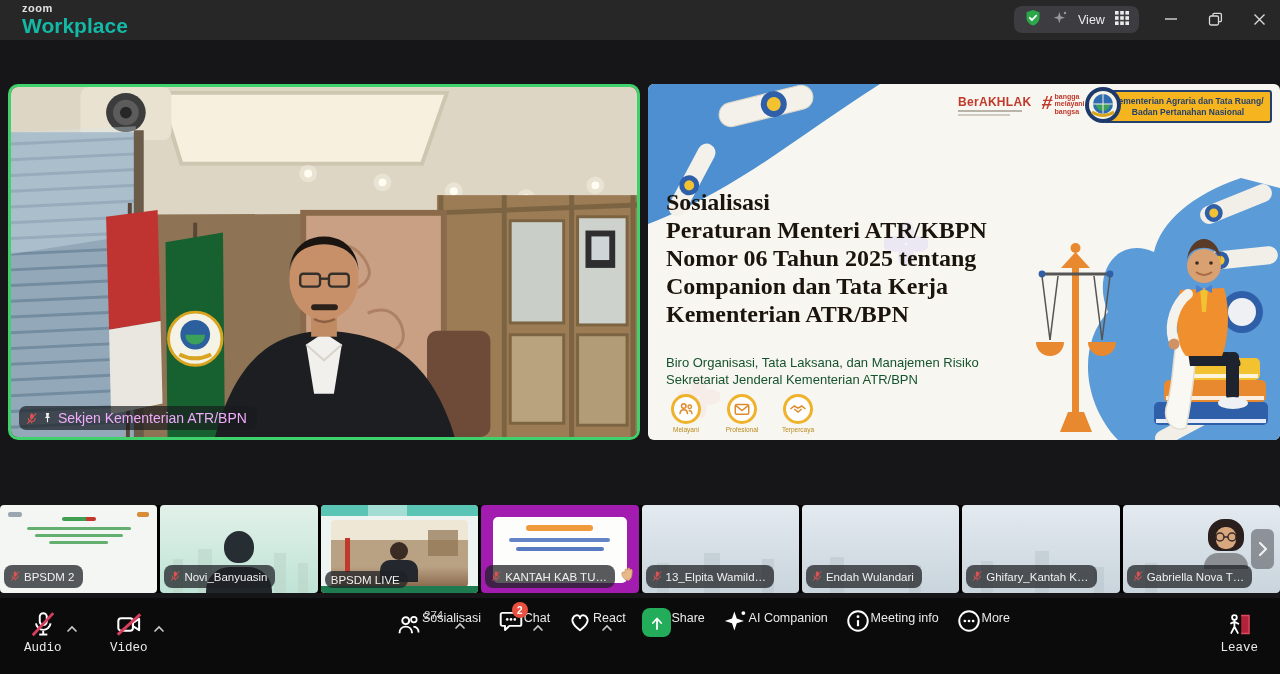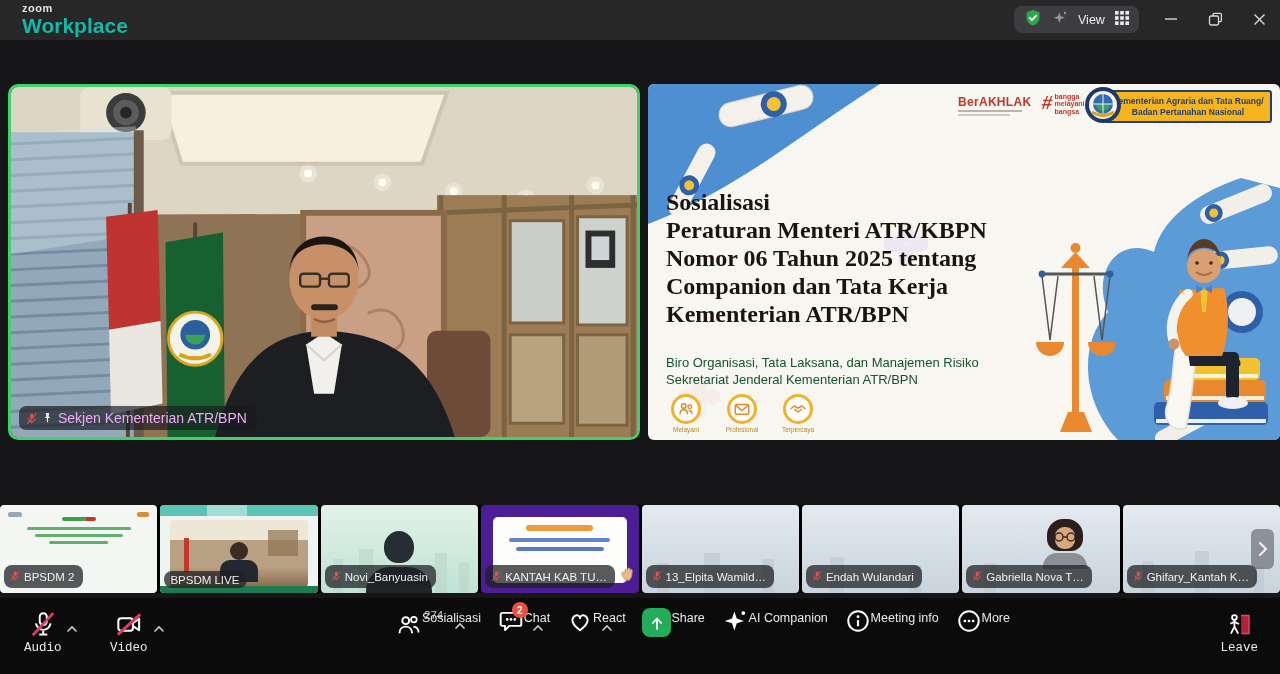--- a/index.html
+++ b/index.html
@@ -63,21 +63,21 @@
   .t-bpsdm2{background:#f4f6f3;}
   .t-line{position:absolute;left:50%;transform:translateX(-50%);height:3px;border-radius:2px;background:#3f9e4f;opacity:.8;}
   .t-live{background:#eef4f2;}
   .live-wave{position:absolute;top:0;left:0;right:0;height:11px;
              background:linear-gradient(90deg,#35b8a6 0 30%,#8fd8cc 30% 55%,#35b8a6 55% 100%);opacity:.8;}
   .live-photo{position:absolute;left:10px;right:10px;top:15px;bottom:6px;border-radius:4px;
               background:linear-gradient(180deg,#efe7d6 0 30%,#b9a183 30% 70%,#8a6a4e);overflow:hidden;}
   .t-novi{background:linear-gradient(180deg,#e2f1e9,#bfe3d6);}
   .sil-head{position:absolute;left:50%;top:26px;transform:translateX(-50%);width:30px;height:32px;border-radius:50% 50% 46% 46%;background:#272e33;}
   .sil-body{position:absolute;left:50%;bottom:0;transform:translateX(-50%);width:66px;height:26px;border-radius:24px 24px 0 0;background:#20262a;}
-  .t-kantah{background:#4c1d95;}
+  .t-kantah{background:#a21caf;}
   .k-card{position:absolute;left:12px;right:12px;top:12px;bottom:10px;background:#fdfdfb;border-radius:5px;}
   .k-squig{position:absolute;left:25%;top:8px;width:50%;height:6px;border-radius:3px;background:#f09a3e;}
   .k-l1{position:absolute;left:12%;top:21px;width:76%;height:4px;border-radius:2px;background:#4a6fbe;opacity:.85;}
   .k-l2{position:absolute;left:17%;top:30px;width:66%;height:4px;border-radius:2px;background:#3a63b8;opacity:.85;}
   .t-city{background:linear-gradient(180deg,#e3eaf0,#c9d4dc);}
   .sky{position:absolute;bottom:0;background:#b9c4cc;opacity:.55;}
   .av-hair{position:absolute;width:36px;height:32px;border-radius:16px 16px 12px 12px;background:#2a1f1d;}
   .av-face{position:absolute;width:20px;height:22px;border-radius:9px;background:#d8a77e;}
   .av-sh{position:absolute;width:44px;height:16px;border-radius:14px 14px 0 0;background:#8b8f94;}
   .next-btn{position:absolute;right:6px;top:24px;width:23px;height:40px;border-radius:6px;
@@ -454,52 +454,52 @@
         <span><svg width="10" height="12" viewBox="0 0 24 26">
               <rect x="9" y="2" width="7" height="12" rx="3.5" fill="#e05252"></rect>
               <path d="M5,12 a7.5,7.5 0 0 0 15,0" fill="none" stroke="#e05252" stroke-width="2.2"></path>
               <line x1="12.5" y1="20" x2="12.5" y2="24" stroke="#e05252" stroke-width="2.2"></line>
               <line x1="3" y1="24" x2="22" y2="2" stroke="#e05252" stroke-width="2.4"></line>
             </svg></span>
         <span class="ft">BPSDM 2</span>
       </div>
     </div>
 
-    <div class="ftile t-live">
-      <div class="live-wave"></div>
-      <div class="live-photo">
-        <div style="position:absolute;left:14px;top:18px;width:5px;height:34px;background:#c0392b;"></div>
-        <div style="position:absolute;left:50%;top:22px;transform:translateX(-50%);width:18px;height:18px;border-radius:50%;background:#3a2c22;"></div>
-        <div style="position:absolute;left:50%;top:40px;transform:translateX(-50%);width:38px;height:22px;border-radius:10px 10px 0 0;background:#24282e;"></div>
-        <div style="position:absolute;right:10px;top:10px;width:30px;height:26px;background:#8f7351;opacity:.7;"></div>
-      </div>
-      <div style="position:absolute;left:0;right:0;bottom:0;height:7px;background:#1e7b4f;"></div>
-      <div class="flabel">
-        <span class="ft">BPSDM LIVE</span>
-      </div>
-    </div>
-
     <div class="ftile t-novi">
       <div class="sky" style="left:8%;width:10px;height:34px;background:#bcd3c6;"></div>
       <div class="sky" style="left:24%;width:14px;height:44px;background:#bcd3c6;"></div>
       <div class="sky" style="right:20%;width:12px;height:40px;background:#bcd3c6;"></div>
       <div class="sky" style="right:6%;width:10px;height:30px;background:#bcd3c6;"></div>
       <div class="sil-head"></div>
       <div class="sil-body"></div>
       <div class="flabel">
         <span><svg width="10" height="12" viewBox="0 0 24 26">
               <rect x="9" y="2" width="7" height="12" rx="3.5" fill="#e05252"></rect>
               <path d="M5,12 a7.5,7.5 0 0 0 15,0" fill="none" stroke="#e05252" stroke-width="2.2"></path>
               <line x1="12.5" y1="20" x2="12.5" y2="24" stroke="#e05252" stroke-width="2.2"></line>
               <line x1="3" y1="24" x2="22" y2="2" stroke="#e05252" stroke-width="2.4"></line>
             </svg></span>
         <span class="ft">Novi_Banyuasin</span>
       </div>
     </div>
 
+    <div class="ftile t-live">
+      <div class="live-wave"></div>
+      <div class="live-photo">
+        <div style="position:absolute;left:14px;top:18px;width:5px;height:34px;background:#c0392b;"></div>
+        <div style="position:absolute;left:50%;top:22px;transform:translateX(-50%);width:18px;height:18px;border-radius:50%;background:#3a2c22;"></div>
+        <div style="position:absolute;left:50%;top:40px;transform:translateX(-50%);width:38px;height:22px;border-radius:10px 10px 0 0;background:#24282e;"></div>
+        <div style="position:absolute;right:10px;top:10px;width:30px;height:26px;background:#8f7351;opacity:.7;"></div>
+      </div>
+      <div style="position:absolute;left:0;right:0;bottom:0;height:7px;background:#1e7b4f;"></div>
+      <div class="flabel">
+        <span class="ft">BPSDM LIVE</span>
+      </div>
+    </div>
+
     <div class="ftile t-kantah">
       <div class="k-card">
         <div class="k-squig"></div>
         <div class="k-l1"></div>
         <div class="k-l2"></div>
       </div>
       <svg style="position:absolute;right:2px;bottom:12px;" width="18" height="18" viewBox="0 0 24 24">
           <path d="M8,22 c-3,-3 -5,-7 -4,-9 1,-1.5 3,-1 3.5,0.5 L8,10 c-0.5,-2 2.5,-2.6 3,-0.6 L11.5,8 c0,-2 3,-2 3,0 l0.3,1.6 c0.5,-1.8 3,-1.4 2.8,0.6 l-0.3,4.8 c-0.2,3.5 -2,7 -4.3,8.2 Z" fill="#e8b98a" stroke="#c9915c" stroke-width="1"></path>
         </svg>
       <div class="flabel">
@@ -536,52 +536,52 @@
               <rect x="9" y="2" width="7" height="12" rx="3.5" fill="#e05252"></rect>
               <path d="M5,12 a7.5,7.5 0 0 0 15,0" fill="none" stroke="#e05252" stroke-width="2.2"></path>
               <line x1="12.5" y1="20" x2="12.5" y2="24" stroke="#e05252" stroke-width="2.2"></line>
               <line x1="3" y1="24" x2="22" y2="2" stroke="#e05252" stroke-width="2.4"></line>
             </svg></span>
         <span class="ft">Endah Wulandari</span>
       </div>
     </div>
 
     <div class="ftile t-city">
-      <div class="sky" style="left:14%;width:12px;height:30px;"></div>
-      <div class="av-hair" style="left:54%;top:14px;"></div>
-      <div class="av-face" style="left:54%;top:22px;margin-left:8px;"></div>
-      <svg style="position:absolute;left:calc(54% + 6px);top:27px;" width="24" height="10" viewBox="0 0 24 10">
-          <circle cx="6" cy="5" r="4" fill="none" stroke="#3a2a28" stroke-width="1.5"></circle>
-          <circle cx="18" cy="5" r="4" fill="none" stroke="#3a2a28" stroke-width="1.5"></circle>
-          <line x1="10" y1="5" x2="14" y2="5" stroke="#3a2a28" stroke-width="1.5"></line>
-        </svg>
-      <div class="av-sh" style="left:54%;top:48px;margin-left:-4px;"></div>
-      <div class="flabel">
-        <span><svg width="10" height="12" viewBox="0 0 24 26">
-              <rect x="9" y="2" width="7" height="12" rx="3.5" fill="#e05252"></rect>
-              <path d="M5,12 a7.5,7.5 0 0 0 15,0" fill="none" stroke="#e05252" stroke-width="2.2"></path>
-              <line x1="12.5" y1="20" x2="12.5" y2="24" stroke="#e05252" stroke-width="2.2"></line>
-              <line x1="3" y1="24" x2="22" y2="2" stroke="#e05252" stroke-width="2.4"></line>
-            </svg></span>
-        <span class="ft">Gabriella Nova T…</span>
-      </div>
-    </div>
-
-    <div class="ftile t-city">
       <div class="sky" style="left:12%;width:12px;height:32px;"></div>
       <div class="sky" style="left:46%;width:14px;height:42px;"></div>
       <div class="sky" style="right:10%;width:10px;height:26px;"></div>
       <div class="flabel">
         <span><svg width="10" height="12" viewBox="0 0 24 26">
               <rect x="9" y="2" width="7" height="12" rx="3.5" fill="#e05252"></rect>
               <path d="M5,12 a7.5,7.5 0 0 0 15,0" fill="none" stroke="#e05252" stroke-width="2.2"></path>
               <line x1="12.5" y1="20" x2="12.5" y2="24" stroke="#e05252" stroke-width="2.2"></line>
               <line x1="3" y1="24" x2="22" y2="2" stroke="#e05252" stroke-width="2.4"></line>
             </svg></span>
         <span class="ft">Ghifary_Kantah K…</span>
+      </div>
+    </div>
+
+    <div class="ftile t-city">
+      <div class="sky" style="left:14%;width:12px;height:30px;"></div>
+      <div class="av-hair" style="left:54%;top:14px;"></div>
+      <div class="av-face" style="left:54%;top:22px;margin-left:8px;"></div>
+      <svg style="position:absolute;left:calc(54% + 6px);top:27px;" width="24" height="10" viewBox="0 0 24 10">
+          <circle cx="6" cy="5" r="4" fill="none" stroke="#3a2a28" stroke-width="1.5"></circle>
+          <circle cx="18" cy="5" r="4" fill="none" stroke="#3a2a28" stroke-width="1.5"></circle>
+          <line x1="10" y1="5" x2="14" y2="5" stroke="#3a2a28" stroke-width="1.5"></line>
+        </svg>
+      <div class="av-sh" style="left:54%;top:48px;margin-left:-4px;"></div>
+      <div class="flabel">
+        <span><svg width="10" height="12" viewBox="0 0 24 26">
+              <rect x="9" y="2" width="7" height="12" rx="3.5" fill="#e05252"></rect>
+              <path d="M5,12 a7.5,7.5 0 0 0 15,0" fill="none" stroke="#e05252" stroke-width="2.2"></path>
+              <line x1="12.5" y1="20" x2="12.5" y2="24" stroke="#e05252" stroke-width="2.2"></line>
+              <line x1="3" y1="24" x2="22" y2="2" stroke="#e05252" stroke-width="2.4"></line>
+            </svg></span>
+        <span class="ft">Gabriella Nova T…</span>
       </div>
     </div>
 
     <div class="next-btn">
       <svg width="10" height="16" viewBox="0 0 10 16">
           <polyline points="2,2 8,8 2,14" fill="none" stroke="#f0f0f0" stroke-width="2.2" stroke-linecap="round" stroke-linejoin="round"></polyline>
         </svg>
     </div>
   </div>
 

